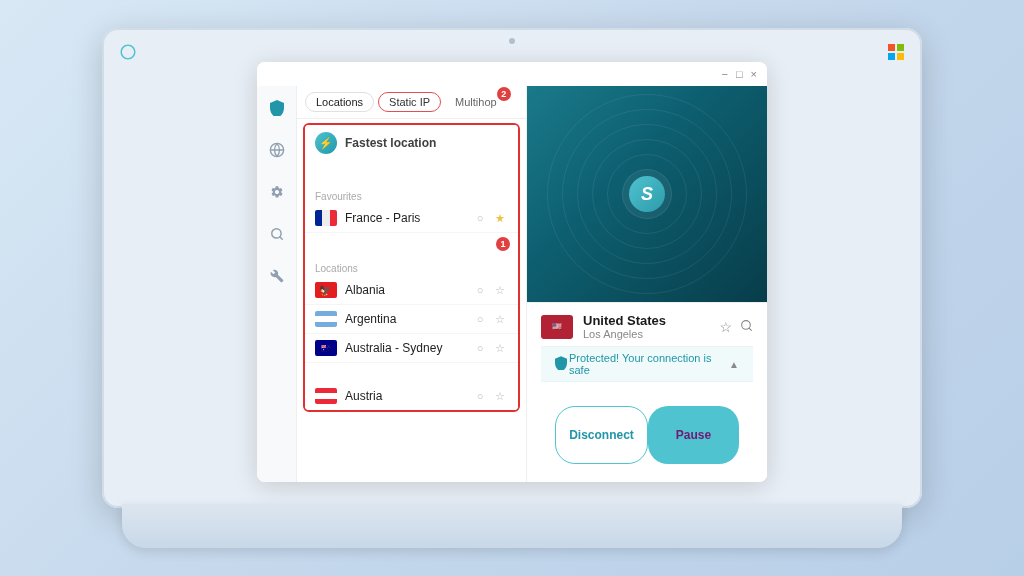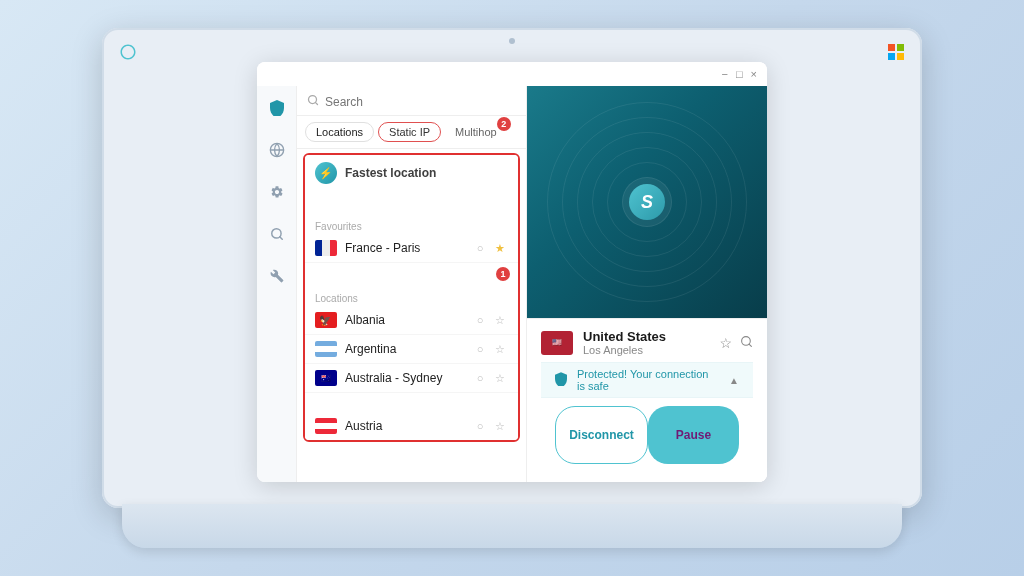--- a/index.html
+++ b/index.html
@@ -355,41 +355,42 @@
       cursor: pointer;
     }
 
     .status-bar {
       display: flex;
       align-items: center;
       padding: 5px 14px;
       background: #f0fafb;
       border-top: 1px solid #e8f5f7;
       border-bottom: 1px solid #e8f5f7;
-      gap: 10px;
+      gap: 2px;
     }
     .shield-icon-small {
       color: #2196a8;
       font-size: 12px;
     }
     .status-text {
       flex: 1;
       font-size: 11px;
       color: #2196a8;
       font-weight: 500;
     }
     .chevron-up {
       color: #888;
       font-size: 10px;
     }
 
     .action-buttons {
       display: flex;
       gap: 0;
       padding: 8px 14px 10px;
+      margin-top: 16px;
     }
     .btn-disconnect {
       flex: 1;
       padding: 8px 0;
       border: 1.5px solid #4fc3d0;
       background: #fff;
       color: #2196a8;
       border-radius: 20px;
       font-size: 12px;
       font-weight: 600;
@@ -498,29 +499,20 @@
           </div>
           <div class="sidebar-icon">
             <svg width="14" height="14" viewBox="0 0 24 24">
                 <path d="M22.7 19l-9.1-9.1c.9-2.3.4-5-1.5-6.9-2-2-5-2.4-7.4-1.3L9 6 6 9 1.6 4.7C.4 7.1.9 10.1 2.9 12.1c1.9 1.9 4.6 2.4 6.9 1.5l9.1 9.1c.4.4 1 .4 1.4 0l2.3-2.3c.5-.4.5-1.1.1-1.4z" fill="#90a0b0"></path>
               </svg>
           </div>
         </div>
 
         <div class="left-panel">
 
-          <div class="search-bar">
-            <div class="search-icon-wrap">
-              <svg width="12" height="12" viewBox="0 0 24 24">
-                  <circle cx="11" cy="11" r="8" fill="none" stroke="#aaa" stroke-width="2.5"></circle>
-                  <path d="M21 21l-4.35-4.35" stroke="#aaa" stroke-width="2.5" stroke-linecap="round"></path>
-                </svg>
-            </div>
-            <input class="search-input" type="text" placeholder="Search" style="">
-          </div>
 
           <div class="tabs-row">
             <button class="tab-btn active">Locations</button>
             <button class="tab-btn outlined">Static IP</button>
             <button class="tab-btn" style="position:relative;">
               <span>Multihop</span>
               <span class="badge">2</span>
             </button>
           </div>
 

